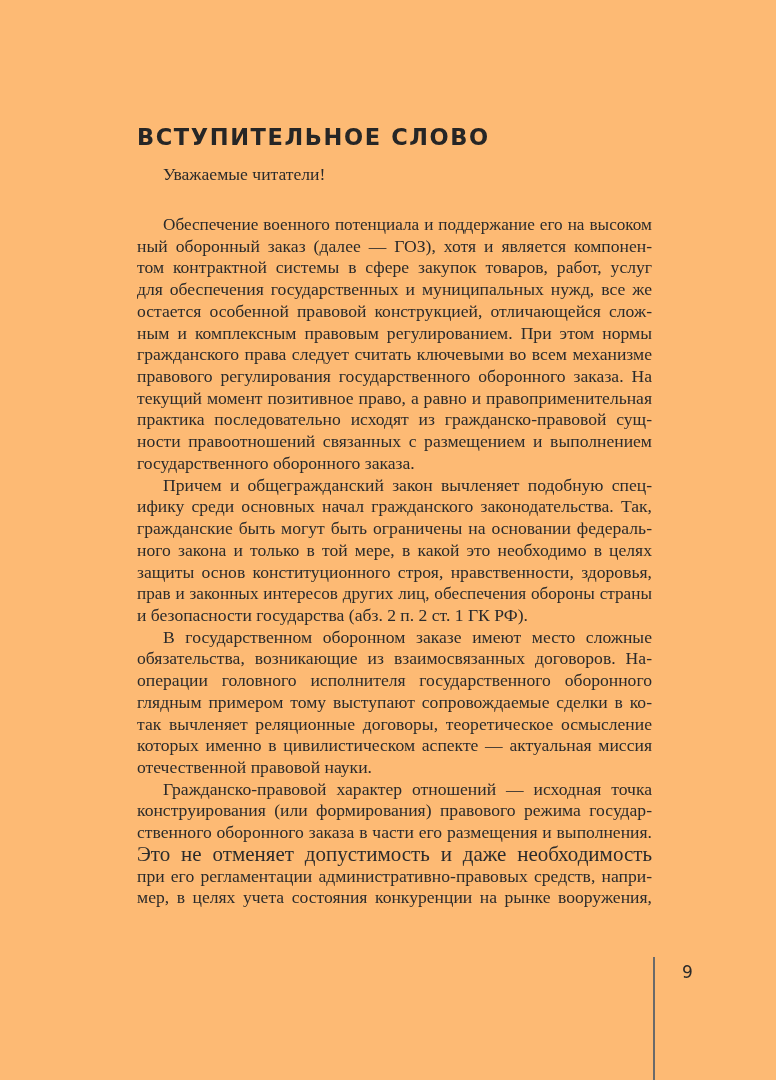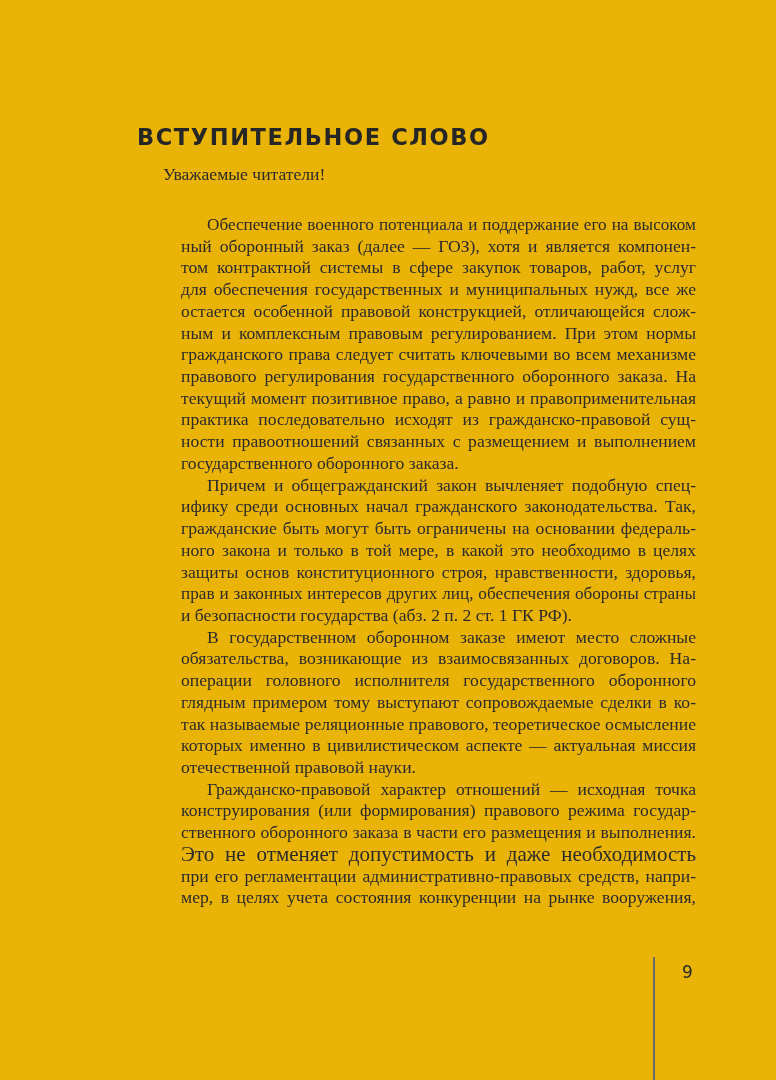--- a/index.html
+++ b/index.html
@@ -1,31 +1,31 @@
 <!DOCTYPE html>
 <html><head>
 <meta charset="utf-8">
 <style>
   html, body { margin: 0; padding: 0; }
   body {
     width: 776px; height: 1080px; background: #ffffff; position: relative; overflow: hidden;
   }
-  .page { position: absolute; left: 0; top: 0; width: 776px; height: 1080px; background: #eab308; }
+  .page { position: absolute; left: 0; top: 0; width: 776px; height: 1080px; background: #fdba74; }
   .title {
     position: absolute; left: 137px; top: 124px;
     font-family: "DejaVu Sans", sans-serif; font-weight: bold;
     font-size: 22.5px; letter-spacing: 1.6px; color: #262626; white-space: nowrap;
   }
   .greeting {
     position: absolute; left: 163px; top: 164px;
     font-family: "Liberation Serif", serif; font-size: 17.6px; color: #2b2b2b; white-space: nowrap;
   }
   .body {
     position: absolute; left: 137px; top: 214px; width: 515px;
-    font-family: "Liberation Serif", serif; font-size: 17.6px; color: #2b2b2b; margin-left: 44px;
+    font-family: "Liberation Serif", serif; font-size: 17.6px; color: #2b2b2b;
   }
   .line {
     display: block; height: 21.72px; line-height: 21.72px;
     text-align: justify; text-align-last: justify; white-space: nowrap;
   }
   .line.indent { text-indent: 26px; }
   .line.last { text-align-last: left; }
   .rule {
     position: absolute; left: 653px; top: 957px; width: 1.5px; height: 123px; background: #6a6a6a;
   }
@@ -62,21 +62,21 @@
         <span class="line" style="white-space: normal; overflow: hidden;">ного закона и только в той мере, в какой это необходимо в целях</span>
         <span class="line" style="white-space: normal; overflow: hidden;">защиты основ конституционного строя, нравственности, здоровья,</span>
         <span class="line" style="white-space: normal; overflow: hidden; font-size: 17.2px;">прав и законных интересов других лиц, обеспечения обороны страны</span>
         <span class="line last" style="white-space: normal; overflow: hidden;">и безопасности государства (абз. 2 п. 2 ст. 1 ГК РФ).</span>
       </div>
       <div>
         <span class="line indent" style="white-space: normal; overflow: hidden;">В государственном оборонном заказе имеют место сложные</span>
         <span class="line" style="white-space: normal; overflow: hidden;">обязательства, возникающие из взаимосвязанных договоров. На-</span>
         <span class="line" style="white-space: normal; overflow: hidden;">операции головного исполнителя государственного оборонного</span>
         <span class="line" style="white-space: normal; overflow: hidden;">глядным примером тому выступают сопровождаемые сделки в ко-</span>
-        <span class="line" style="white-space: normal; overflow: hidden;">так называемые реляционные правового, теоретическое осмысление</span>
+        <span class="line" style="white-space: normal; overflow: hidden;">так вычленяет реляционные договоры, теоретическое осмысление</span>
         <span class="line" style="white-space: normal; overflow: hidden;">которых именно в цивилистическом аспекте — актуальная миссия</span>
         <span class="line last" style="white-space: normal; overflow: hidden;">отечественной правовой науки.</span>
       </div>
       <div>
         <span class="line indent" style="white-space: normal; overflow: hidden; font-family: Liberation Serif, serif;">Гражданско-правовой характер отношений — исходная точка</span>
         <span class="line" style="white-space: normal; overflow: hidden;">конструирования (или формирования) правового режима государ-</span>
         <span class="line" style="white-space: normal; overflow: hidden;">ственного оборонного заказа в части его размещения и выполнения.</span>
         <span class="line" style="white-space: normal; overflow: hidden; font-size: 21px;">Это не отменяет допустимость и даже необходимость использования</span>
         <span class="line" style="white-space: normal; overflow: hidden;">при его регламентации административно-правовых средств, напри-</span>
         <span class="line" style="white-space: normal; overflow: hidden;">мер, в целях учета состояния конкуренции на рынке вооружения,</span>

